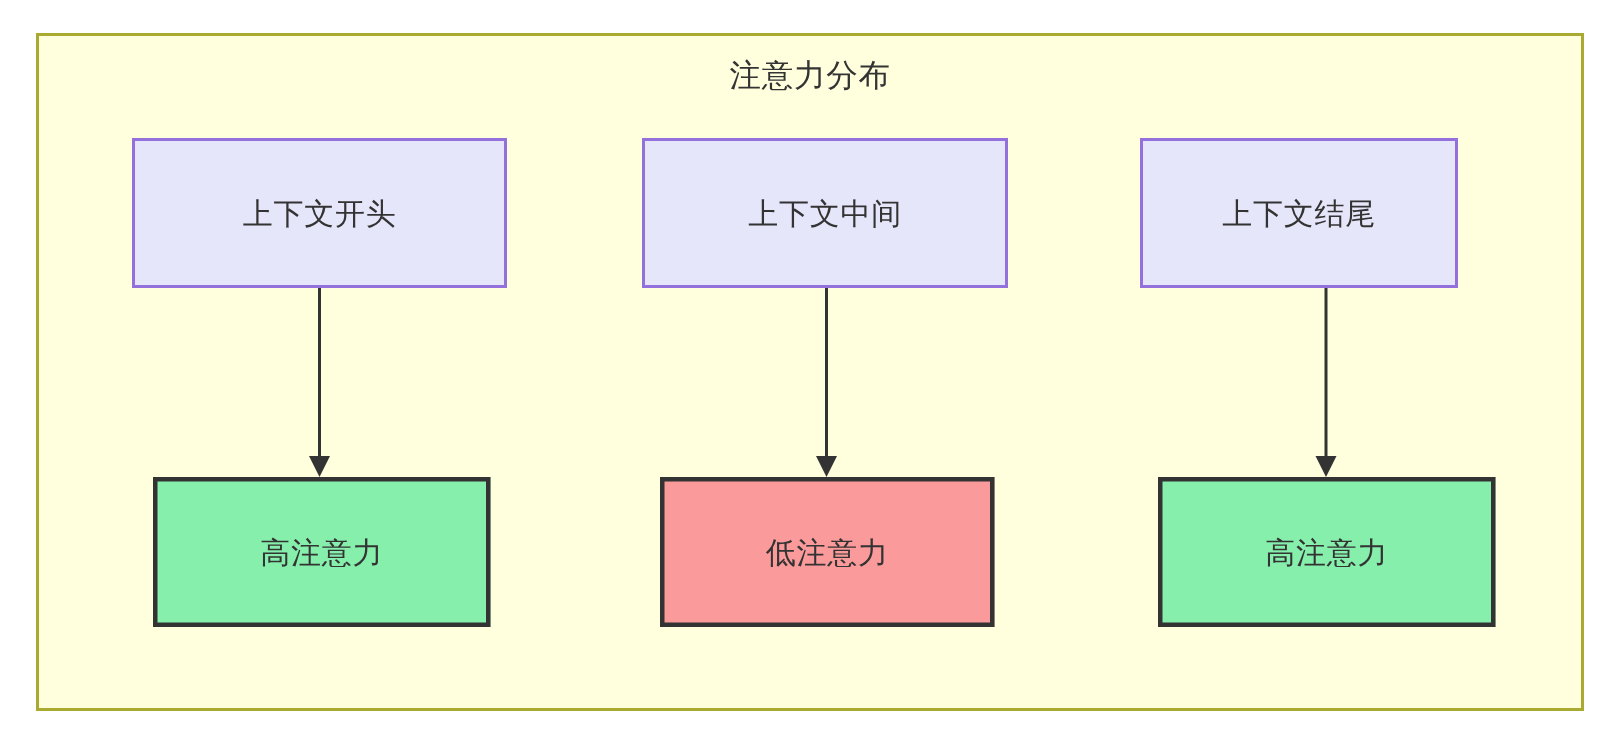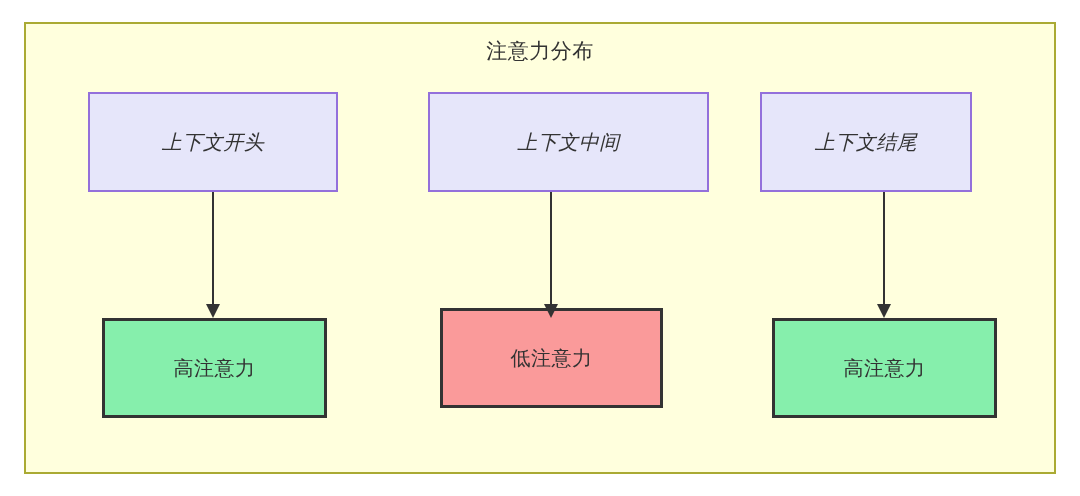--- a/index.html
+++ b/index.html
@@ -55,43 +55,42 @@
     justify-content: center;
     font-size: 20px;
     color: #333333;
     letter-spacing: 0.5px;
     white-space: nowrap;
   }
 
   .node.source {
     background: #e6e6fa;
     border: 2px solid #9370db;
-    font-style: italic;
   }
 
   .node.sink {
     border: 3px solid #333333;
   }
 
   .node.sink.high {
     background: #86efac;
   }
 
   .node.sink.low {
     background: #fa9a9a;
   }
 
   
   #node-ctx-start { left: 88px;  top: 92px; width: 250px; height: 100px; }
-  #node-ctx-mid   { left: 428px; top: 92px; width: 281px; height: 100px; }
+  #node-ctx-mid   { left: 428px; top: 92px; width: 244px; height: 100px; }
   #node-ctx-end   { left: 760px; top: 92px; width: 212px; height: 100px; }
 
   
   #node-attn-high-1 { left: 102px; top: 318px; width: 225px; height: 100px; }
-  #node-attn-low    { left: 440px; top: 308px; width: 223px; height: 100px; }
+  #node-attn-low    { left: 440px; top: 318px; width: 223px; height: 100px; }
   #node-attn-high-2 { left: 772px; top: 318px; width: 225px; height: 100px; }
 
   
   #edge-layer {
     position: absolute;
     left: 0;
     top: 0;
     width: 1080px;
     height: 496px;
     pointer-events: none;

